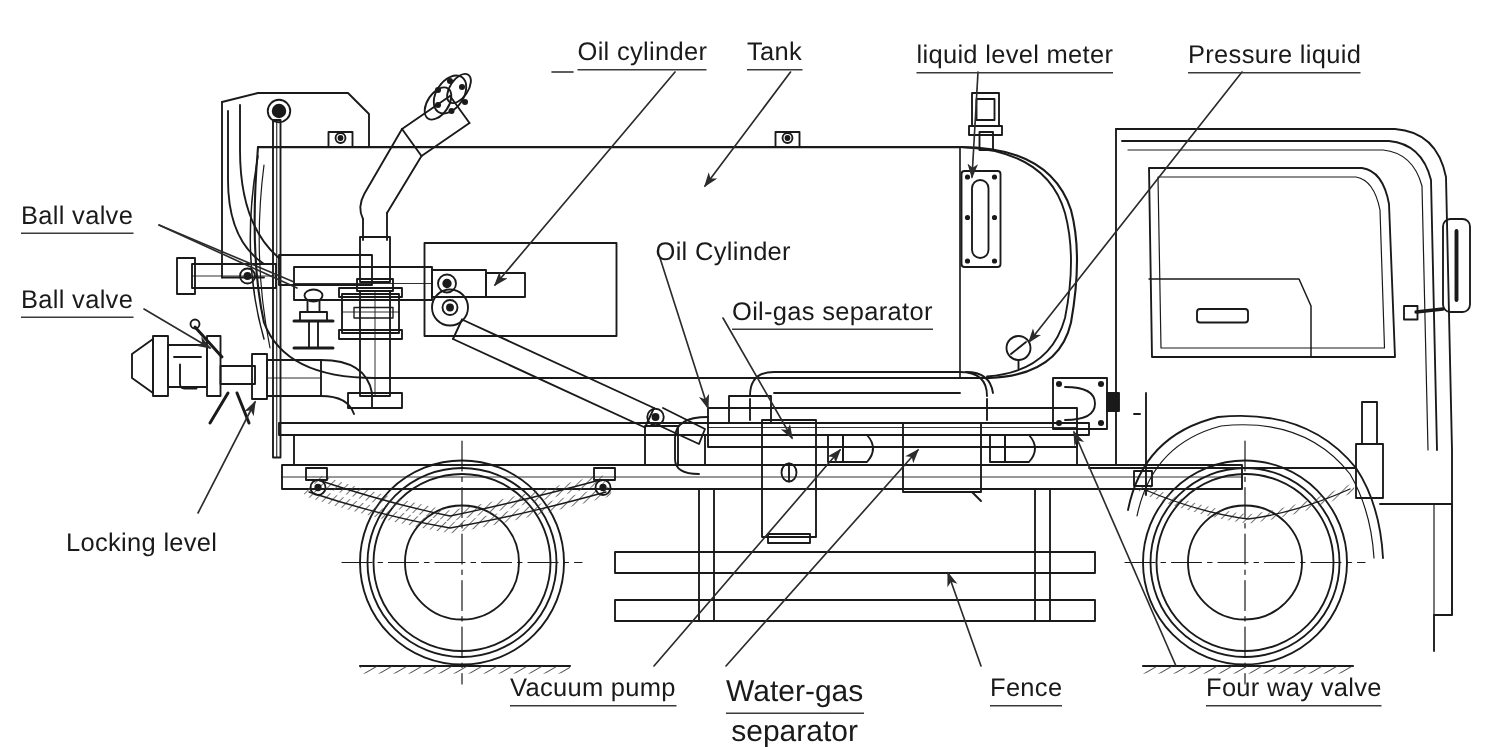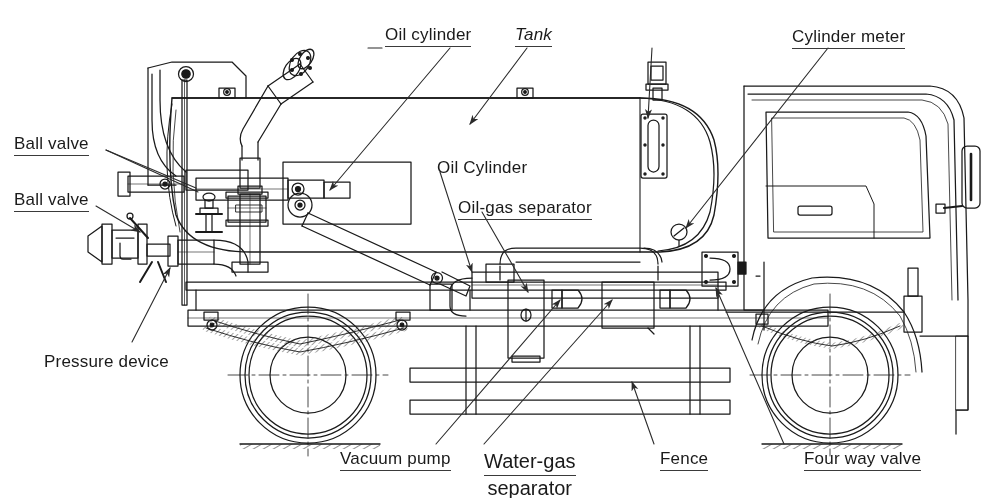--- a/index.html
+++ b/index.html
@@ -344,27 +344,28 @@
 
         <path d="M654,444 L632,382" marker-end="url(#arr)"></path>
 
         <path d="M784,444 L716,288" marker-end="url(#arr)"></path>
       </g>
 
     </g>
   </svg>
 
   <div class="lbl ul" style="left:385px;top:25px;">Oil cylinder</div>
-  <div class="lbl ul" style="left:515px;top:25px;font-style:italic;">Tank</div>
-  <div class="lbl ul" style="left:792px;top:27px;">Cylinder meter</div>
+  <div class="lbl ul" style="left:498px;top:25px;">Tank</div>
+  <div class="lbl ul" style="left:611px;top:27px;">liquid level meter</div>
+  <div class="lbl ul" style="left:792px;top:27px;">Pressure liquid</div>
   <div class="lbl ul" style="left:14px;top:134px;">Ball valve</div>
   <div class="lbl ul" style="left:14px;top:190px;">Ball valve</div>
   <div class="lbl" style="left:437px;top:158px;">Oil Cylinder</div>
-  <div class="lbl ul" style="left:458px;top:198px;">Oil-gas separator</div>
-  <div class="lbl" style="left:44px;top:352px;">Pressure device</div>
+  <div class="lbl ul" style="left:488px;top:198px;">Oil-gas separator</div>
+  <div class="lbl" style="left:44px;top:352px;">Locking level</div>
   <div class="lbl ul" style="left:340px;top:449px;">Vacuum pump</div>
   <div class="lbl ul" style="left:660px;top:449px;text-align:right;">Fence</div>
   <div class="lbl ul" style="left:804px;top:449px;">Four way valve</div>
 
   <div class="lbl2" style="left:484px;top:449px;">
     <span class="u">Water-gas</span><br>
     <span>separator</span>
   </div>
 
 </div>

